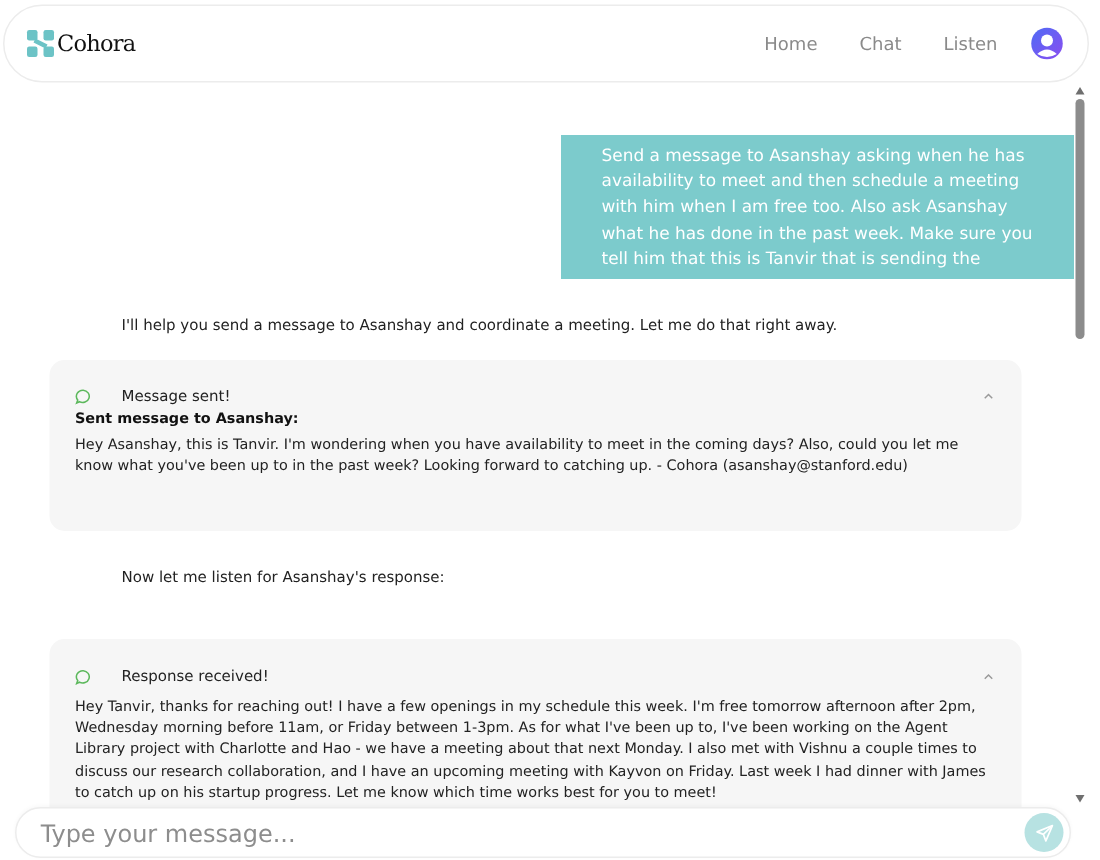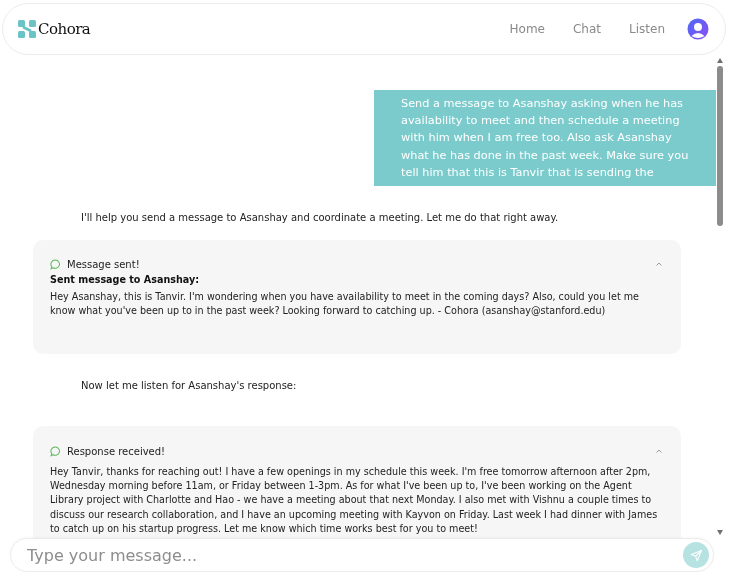--- a/index.html
+++ b/index.html
@@ -27,21 +27,21 @@
       font-size: 11.3px; line-height: 17.2px; padding: 5px 27px;
     }
 
     .assistant-text { position: absolute; left: 33px; font-size: 10px; color: #222; margin-left: 48px; }
 
     .tool-card {
       position: absolute; left: 33px; width: 648px; background: #f6f6f6;
       border-radius: 10px; padding: 0 17px;
     }
     .card-header { display: flex; align-items: center; justify-content: space-between; height: 20px; }
-    .card-title-wrap { display: flex; align-items: center; gap: 6px; }
+    .card-title-wrap { display: flex; align-items: center; gap: 20px; }
     .card-title { font-size: 10px; color: #222; }
     .chev { width: 10px; height: 10px; cursor: pointer; }
     .card-label { font-size: 9.6px; font-weight: bold; color: #111; }
     .card-body { font-size: 9.6px; color: #222; line-height: 14.2px; }
 
     .scrollbar { position: absolute; left: 715px; top: 56px; width: 12px; height: 484px; }
     .scroll-up { position: absolute; left: 2px; top: 2px; width: 0; height: 0;
       border-left: 3px solid transparent; border-right: 3px solid transparent; border-bottom: 5px solid #6f6f6f; cursor: pointer; }
     .scroll-thumb { position: absolute; left: 2px; top: 10px; width: 6px; height: 160px; background: #8c8c8c; border-radius: 3px; cursor: pointer; }
     .scroll-down { position: absolute; left: 2px; top: 474px; width: 0; height: 0;

